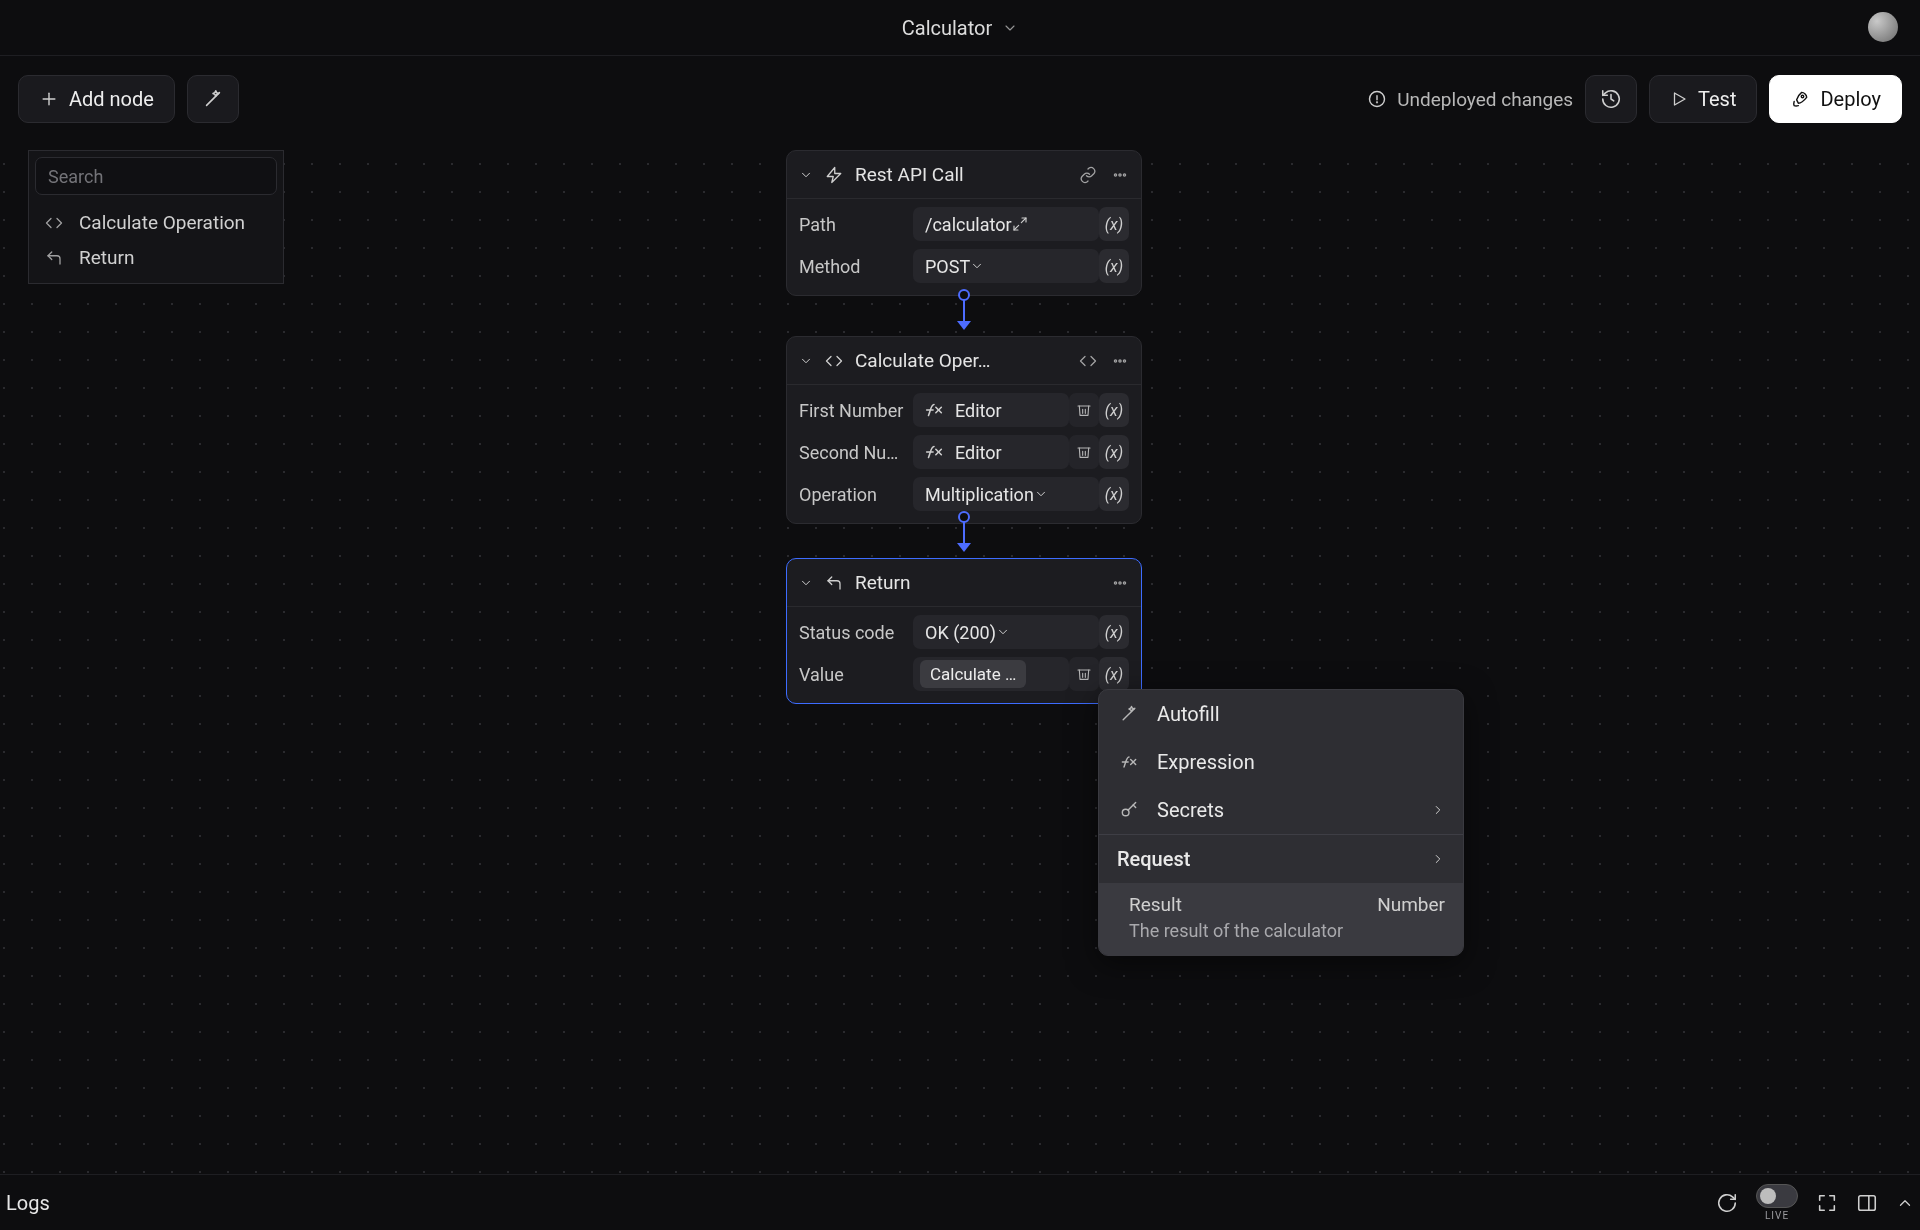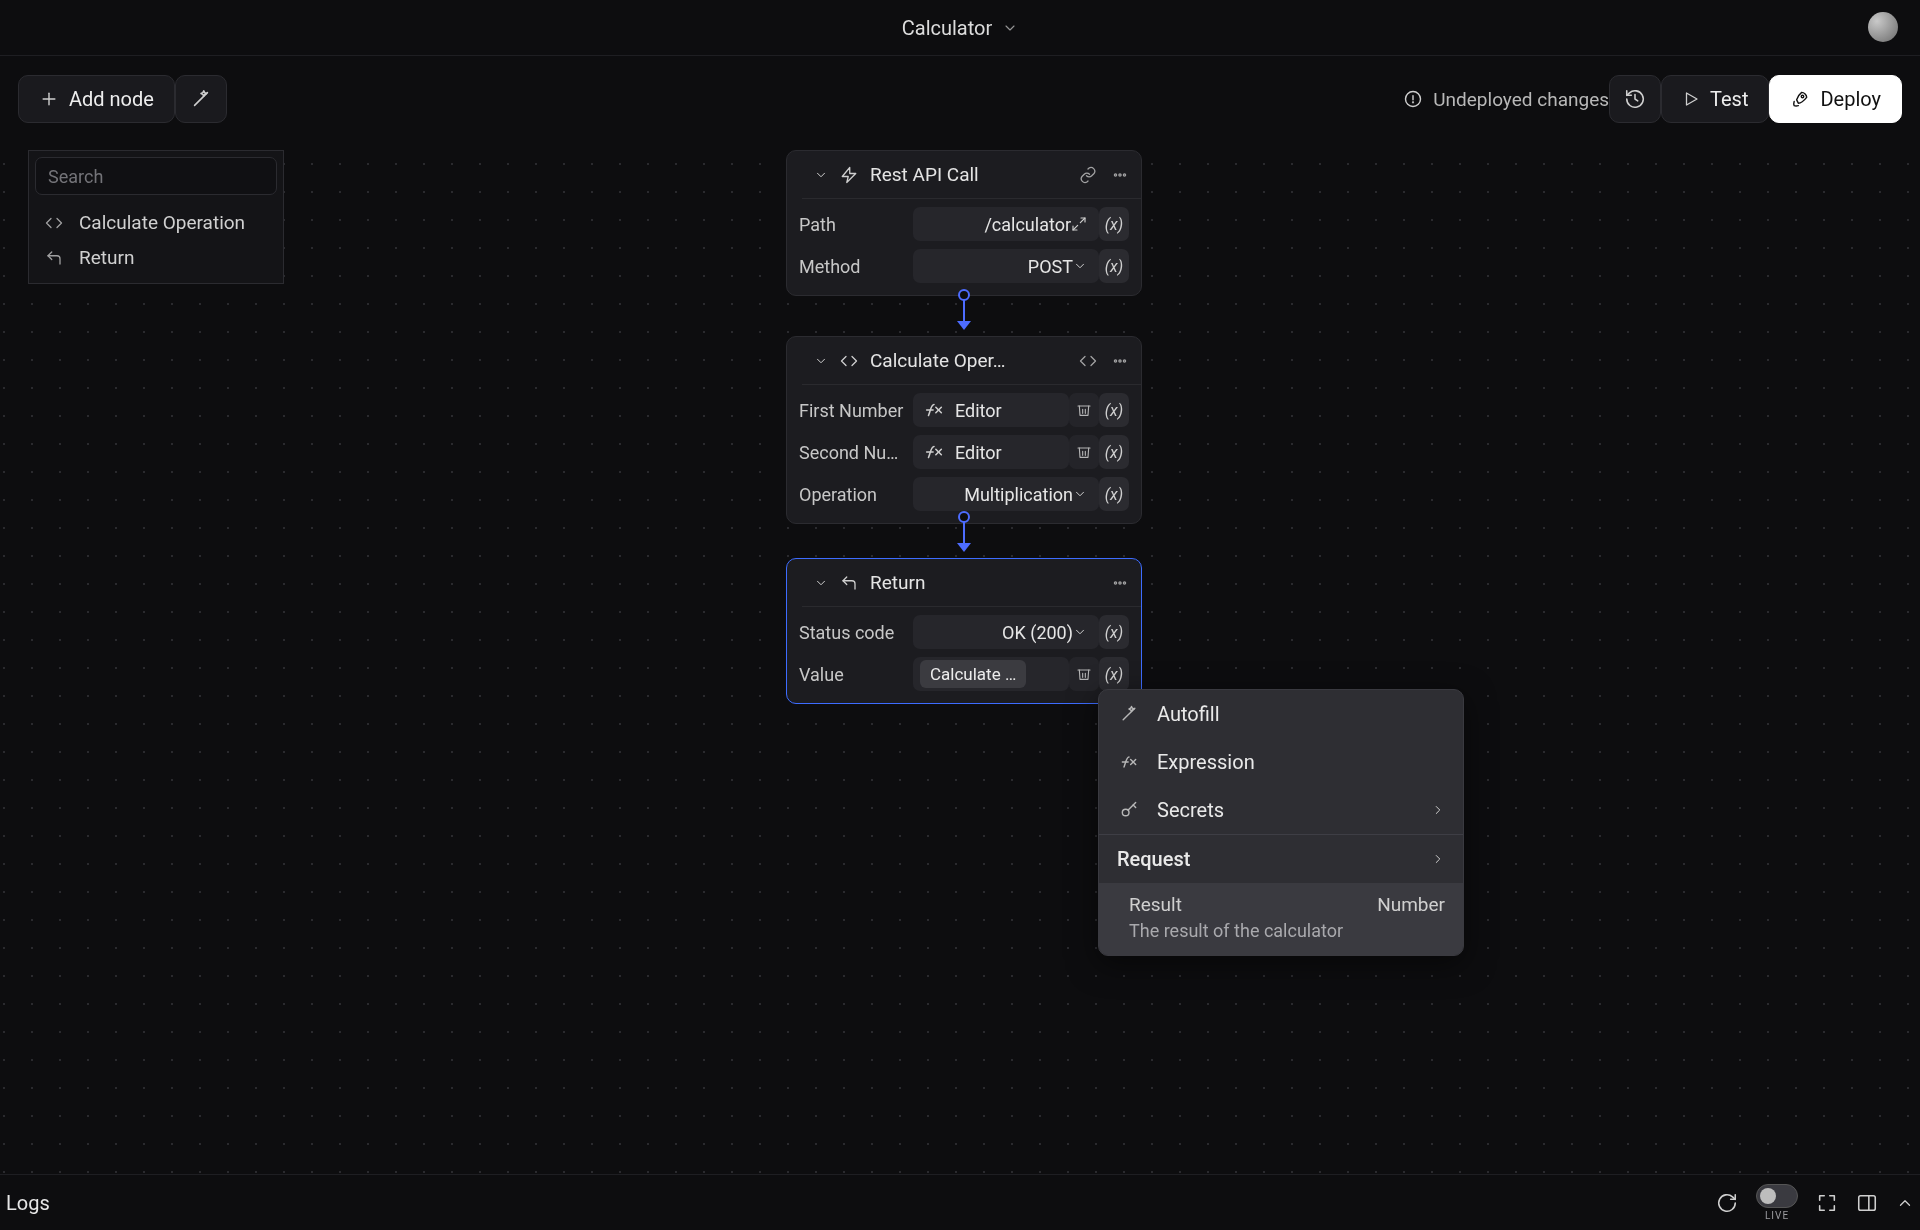--- a/index.html
+++ b/index.html
@@ -5,21 +5,21 @@
 * { margin:0; padding:0; box-sizing:border-box; font-family:-apple-system,BlinkMacSystemFont,"Segoe UI",Roboto,sans-serif; }
 html,body { width:1920px; height:1230px; background:#0d0d0f; color:#e6e6e6; overflow:hidden; }
 
 
 .topbar { height:56px; display:flex; align-items:center; justify-content:center; position:relative; border-bottom:1px solid #1e1e22; }
 .topbar .project { display:flex; align-items:center; gap:10px; font-size:20px; color:#dcdcdc; }
 .topbar .project svg { opacity:.7; }
 .avatar { position:absolute; right:22px; top:12px; width:30px; height:30px; border-radius:50%; background:radial-gradient(circle at 30% 30%,#c9c9c9,#6a6a6a); }
 
 
-.actionbar { height:86px; display:flex; align-items:center; padding:0 18px; }
+.actionbar { height:86px; display:flex; align-items:center; padding:0 18px; gap:12px; }
 .btn { display:flex; align-items:center; gap:10px; border-radius:10px; border:1px solid #2b2b30; background:#1a1a1e; color:#eee; padding:0 20px; height:48px; font-size:20px; cursor:pointer; }
 .btn.icon-only { padding:0 14px; }
 .btn.white { background:#fff; color:#111; border-color:#fff; }
 .status-undeployed { display:flex; align-items:center; gap:10px; color:#b8b8b8; font-size:19px; }
 .spacer { flex:1; }
 
 
 .canvas { position:absolute; left:0; right:0; top:142px; bottom:56px;
   background-image:radial-gradient(circle,#2a2a2e 1.5px,transparent 1.5px);
   background-size:28px 28px; background-position:-10px 8px; }
@@ -27,27 +27,27 @@
 
 .outline { position:absolute; left:28px; top:8px; width:256px; border:1px solid #2b2b30; border-radius:0; background:#141417; }
 .outline .search { margin:6px; height:38px; border:1px solid #2b2b30; border-radius:7px; background:#101013; display:flex; align-items:center; padding:0 12px; color:#737378; font-size:18px; }
 .outline ul { list-style:none; padding:4px 0 8px 0; }
 .outline li { display:flex; align-items:center; gap:14px; padding:6px 14px; color:#d0d0d0; font-size:19px; }
 .outline li .ico { width:22px; display:flex; justify-content:center; opacity:.75; }
 
 
 .node { position:absolute; width:356px; border:1px solid #2b2b30; border-radius:10px; background:#1c1c20; }
 .node.selected { border:1.5px solid #3d6cff; }
-.node-head { height:48px; display:flex; align-items:center; gap:12px; padding:0 12px; border-bottom:1px solid #2a2a2e; color:#e4e4e4; font-size:19px;margin-left:15px; }
+.node-head { height:48px; display:flex; align-items:center; gap:12px; padding:0 12px; border-bottom:1px solid #2a2a2e; color:#e4e4e4; font-size:19px; }
 .node-head .title { flex:1; white-space:nowrap; overflow:hidden; text-overflow:ellipsis; }
 .node-head .hicons { display:flex; gap:14px; opacity:.75; }
 .node-body { padding:8px 12px 12px 12px; display:flex; flex-direction:column; gap:8px; }
 .row { display:flex; align-items:center; }
 .row .lbl { width:114px; color:#c7c7c7; font-size:18px; white-space:nowrap; overflow:hidden; text-overflow:ellipsis; }
-.field { flex:1; height:34px; border-radius:7px; background:#26262b; display:flex; align-items:center; padding:0 12px; color:#e6e6e6; font-size:18px; justify-content:flex-end; }
+.field { flex:1; height:34px; border-radius:7px; background:#26262b; display:flex; align-items:center; padding:0 12px; color:#e6e6e6; font-size:18px; justify-content:flex-start; }
 .chip { flex:1; height:34px; border-radius:7px; background:#26262b; display:flex; align-items:center; padding:0 10px; gap:10px; color:#e6e6e6; font-size:18px; }
 .chip .fx { width:22px; height:22px; }
 .pill { display:inline-flex; align-items:center; height:28px; margin:3px; padding:0 10px; border-radius:6px; background:#3b3b40; color:#ececec; font-size:17px; }
 .sq { width:30px; height:34px; border-radius:7px; background:#26262b; display:flex; align-items:center; justify-content:center; opacity:.85; }
 .vx { width:30px; height:34px; border-radius:7px; background:#2b2b30; display:flex; align-items:center; justify-content:center; color:#cfcfcf; font-size:16px; font-style:italic; }
 
 
 .conn { position:absolute; left:50%; width:2px; background:linear-gradient(#4d6cff,#4d6cff); transform:translateX(-1px); }
 .conn .dot { position:absolute; left:-5px; top:-5px; width:12px; height:12px; border-radius:50%; border:2px solid #4d6cff; background:#0d0d0f; }
 .conn .arrow { position:absolute; left:-6px; bottom:-2px; width:0; height:0; border-left:7px solid transparent; border-right:7px solid transparent; border-top:9px solid #4d6cff; }

